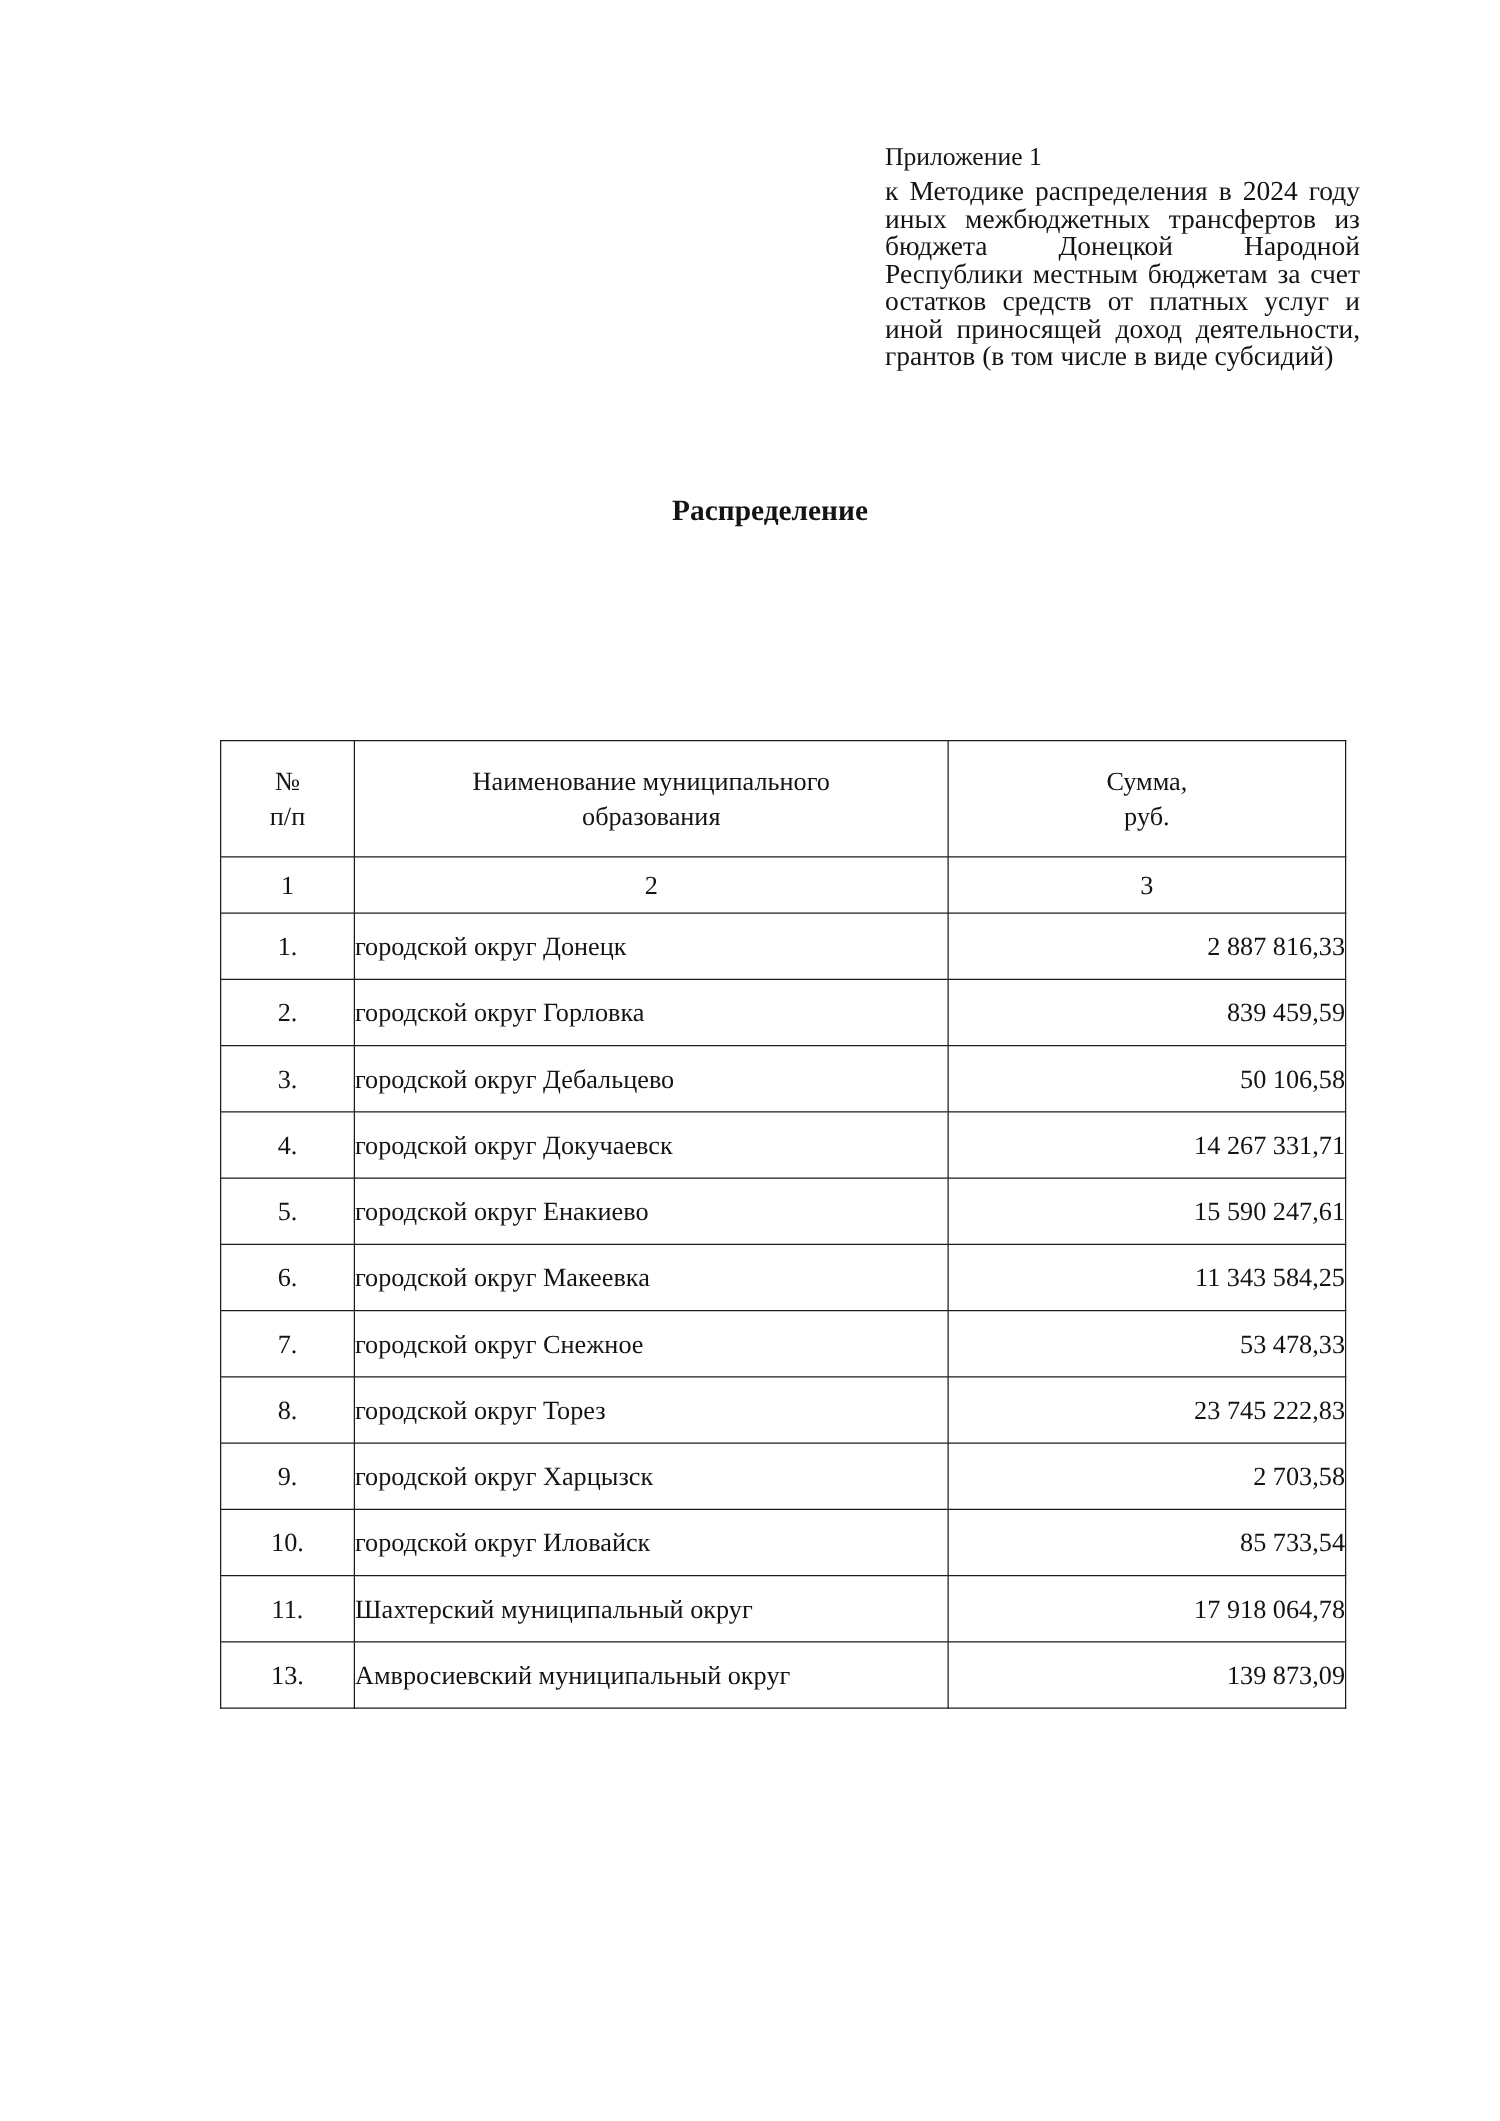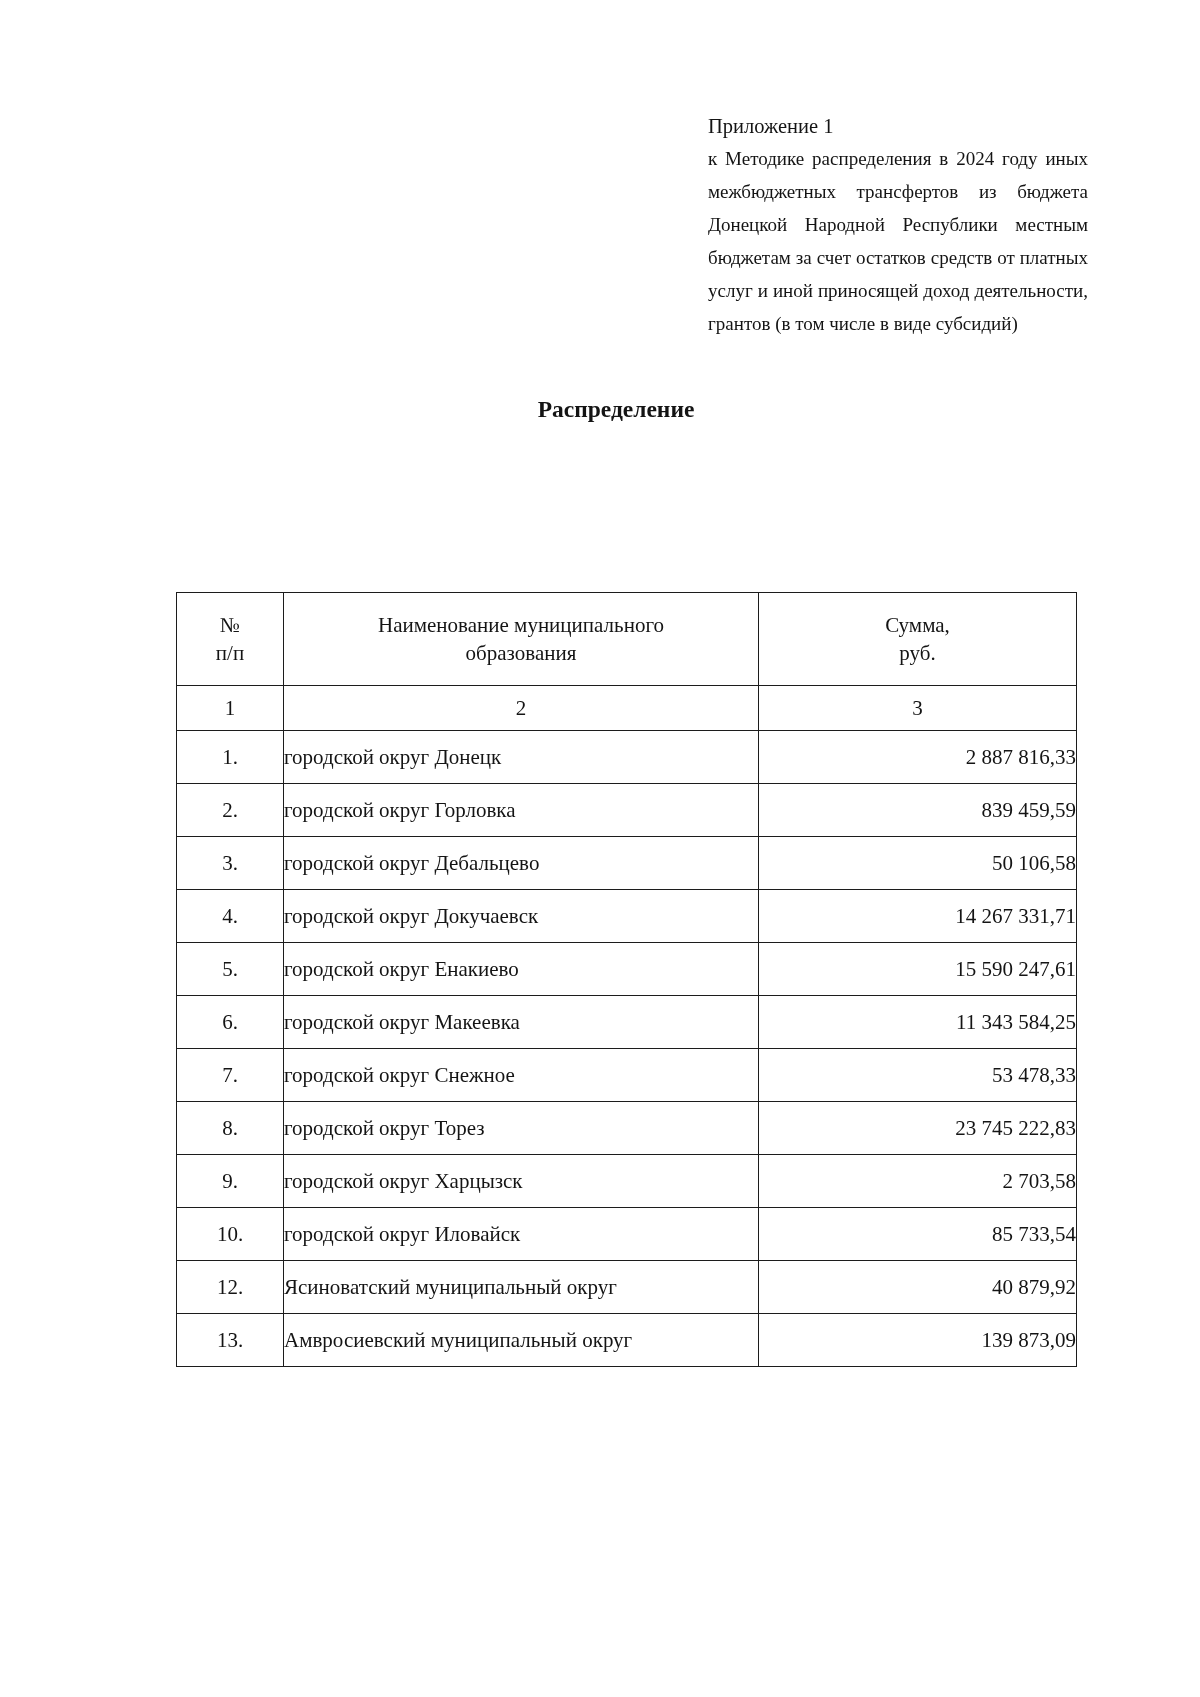--- a/index.html
+++ b/index.html
@@ -32,22 +32,22 @@
     top: 112px;
     width: 380px;
   }
   .appendix-line-1 {
     font-size: 20.5px;
     line-height: 29.5px;
     text-align: left;
     white-space: nowrap;
   }
   .appendix-body {
-    font-size: 19px;
-    line-height: 33px;
+    font-size: 22px;
+    line-height: 22px;
     text-align: justify;
     text-align-last: left;
     hyphens: none;
   }
 
   
   .doc-title {
     position: absolute;
     left: 0;
     top: 392px;
@@ -208,23 +208,23 @@
             <td class="cell-idx">9.</td>
             <td class="cell-name">городской округ Харцызск</td>
             <td class="cell-amount">2 703,58</td>
           </tr>
           <tr class="drow">
             <td class="cell-idx">10.</td>
             <td class="cell-name">городской округ Иловайск</td>
             <td class="cell-amount">85 733,54</td>
           </tr>
           <tr class="drow">
-            <td class="cell-idx">12.</td>
-            <td class="cell-name">Ясиноватский муниципальный округ</td>
-            <td class="cell-amount">40 879,92</td>
+            <td class="cell-idx">11.</td>
+            <td class="cell-name">Шахтерский муниципальный округ</td>
+            <td class="cell-amount">17 918 064,78</td>
           </tr>
           <tr class="drow">
             <td class="cell-idx">13.</td>
             <td class="cell-name">Амвросиевский муниципальный округ</td>
             <td class="cell-amount">139 873,09</td>
           </tr>
         </tbody>
     </table>
   </div>
 

